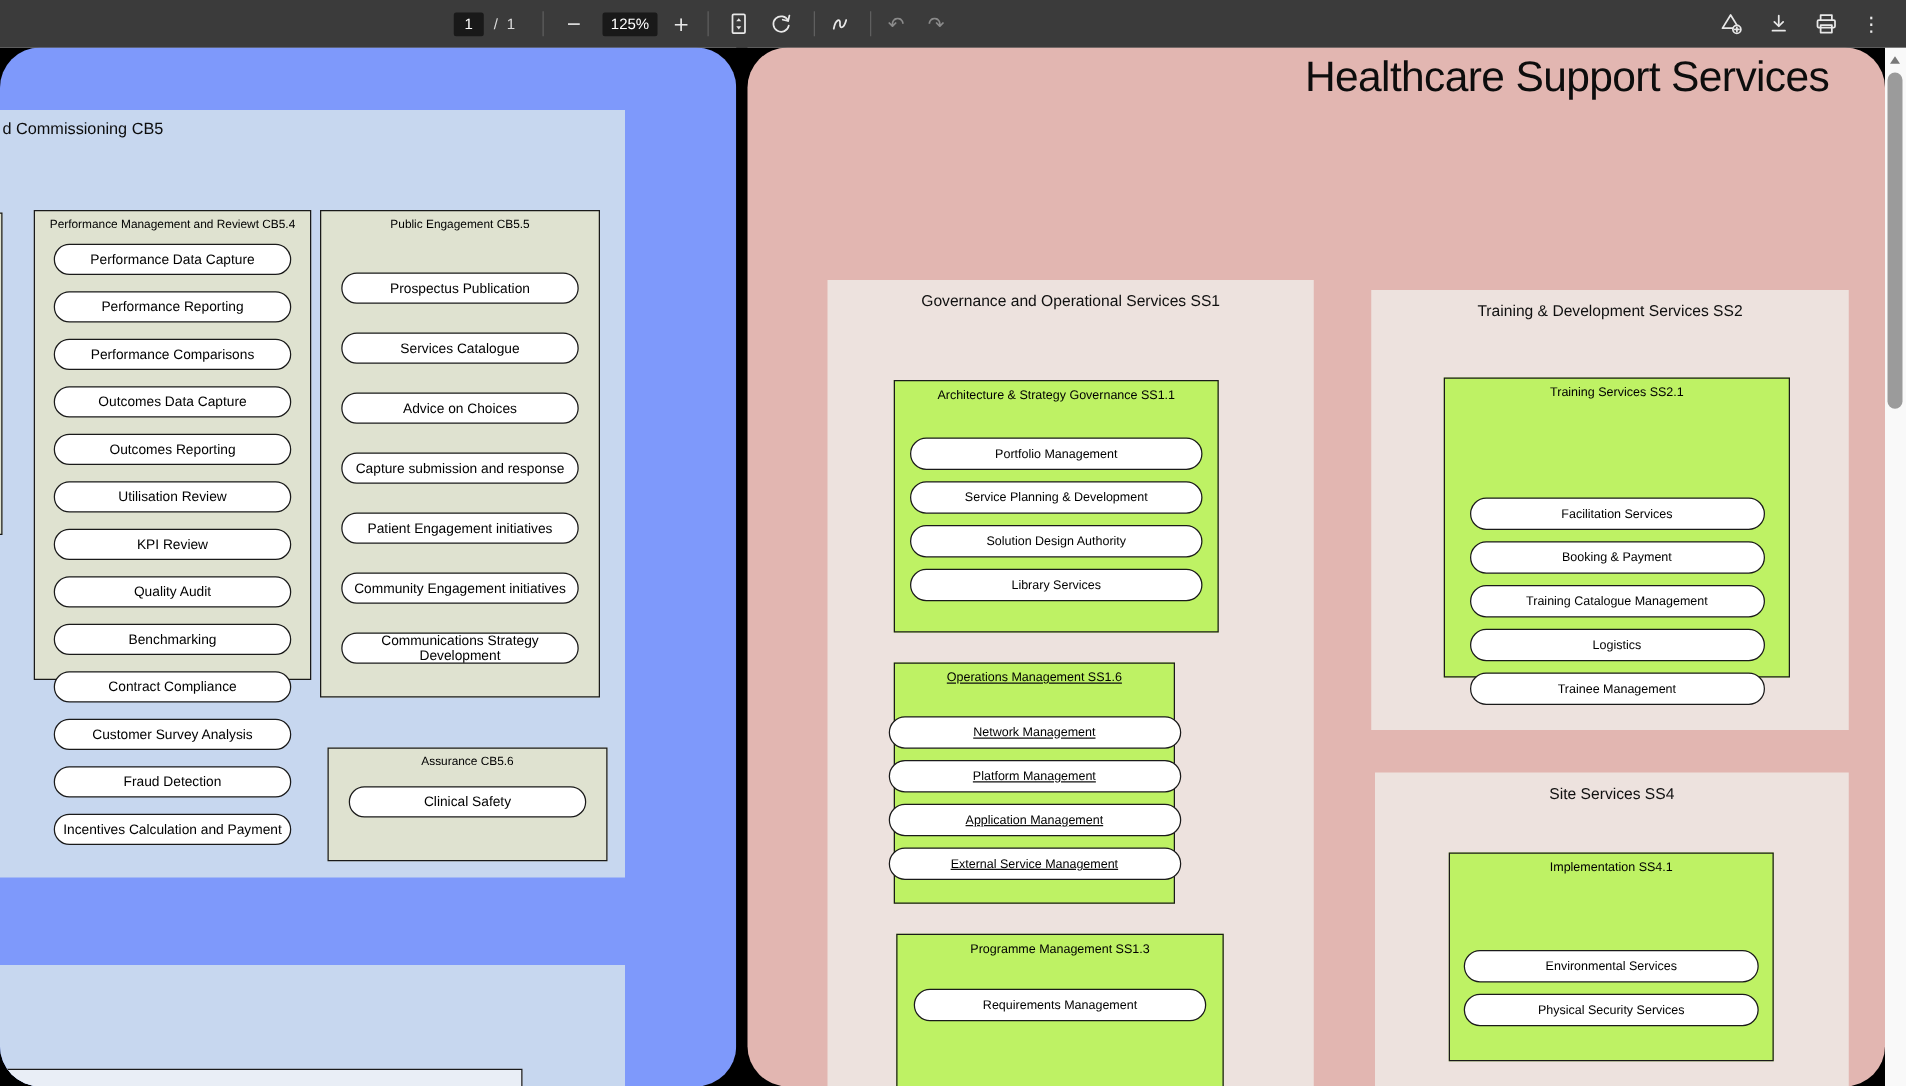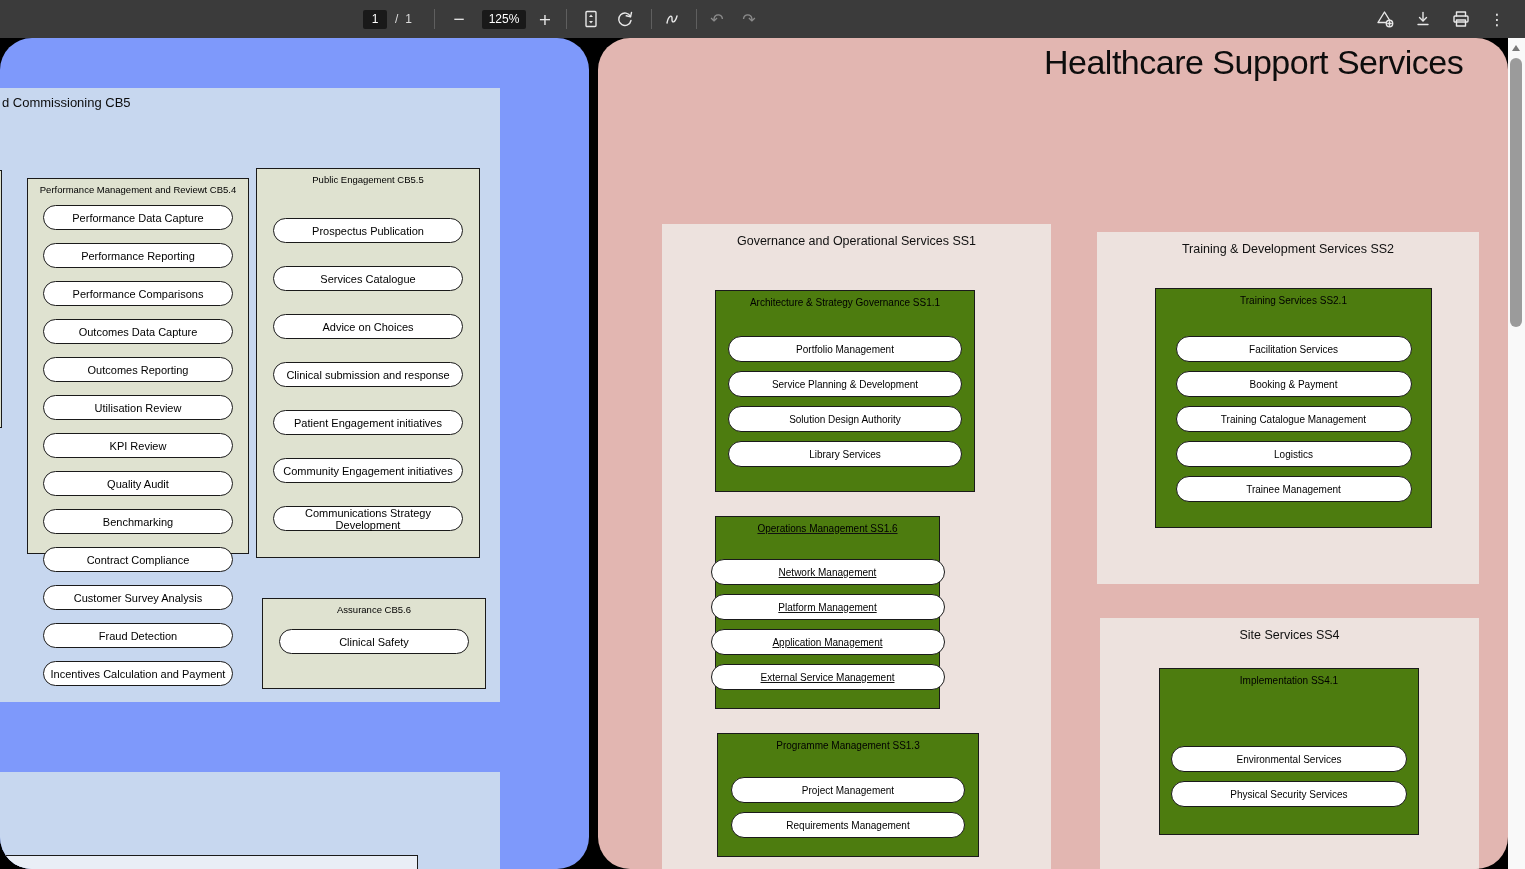--- a/index.html
+++ b/index.html
@@ -23,21 +23,21 @@
   .page-right{left:598px;width:910px;background:#e2b6b1;}
   .divider{position:absolute;left:589px;top:0;width:9px;height:831px;background:#000;}
   
   .grp{position:absolute;box-sizing:border-box;}
   .grp-blue{background:#c7d7ef;}
   .grp-rose{background:#ede2de;}
   .grp-title{text-align:center;padding-top:10px;font-size:12.5px;color:#101010;}
   .catbox{position:absolute;box-sizing:border-box;border:1px solid #1a1a1a;
           display:flex;flex-direction:column;align-items:center;}
   .cat-olive{background:#dfe2d0;}
-  .cat-pink{background:#4d7c0f;}
+  .cat-pink{background:#bef264;margin-top:14px;}
   .cat-bluegray{background:#e9eef6;}
   .cat-title{font-size:9.5px;padding-top:5px;line-height:12px;color:#000;text-align:center;}
   .cat-title-r{font-size:10px;padding-top:6px;line-height:12px;color:#000;text-align:center;}
   .pill{box-sizing:border-box;background:#fff;border:1px solid #1a1a1a;border-radius:13px;
         display:flex;align-items:center;justify-content:center;text-align:center;
         flex:none;color:#000;}
   .pill-l{width:190px;height:25px;font-size:11px;}
   .pill-r{width:234px;height:26px;font-size:10px;border-radius:14px;}
   .pill-r.w236{width:236px;}
   .pills{display:flex;flex-direction:column;align-items:center;}
@@ -123,21 +123,21 @@
 
 <div class="canvas">
 
   <div class="page page-left">
 
     <div class="grp grp-blue" style="left:-60px;top:50px;width:560px;height:614px;"></div>
     <div class="lbl-cut">d Commissioning CB5</div>
 
     <div class="catbox cat-olive" style="left:-40px;top:132px;width:42px;height:258px;"></div>
 
-    <div class="catbox cat-olive" style="left:27px;top:140px;width:222px;height:376px;">
+    <div class="catbox cat-olive" style="left:27px;top:130px;width:222px;height:376px;">
       <div class="cat-title">Performance Management and Reviewt CB5.4</div>
       <div class="pills" style="margin-top:9px;gap:13px;">
         <div class="pill pill-l">Performance Data Capture</div>
         <div class="pill pill-l">Performance Reporting</div>
         <div class="pill pill-l">Performance Comparisons</div>
         <div class="pill pill-l">Outcomes Data Capture</div>
         <div class="pill pill-l">Outcomes Reporting</div>
         <div class="pill pill-l">Utilisation Review</div>
         <div class="pill pill-l">KPI Review</div>
         <div class="pill pill-l">Quality Audit</div>
@@ -148,21 +148,21 @@
         <div class="pill pill-l">Incentives Calculation and Payment</div>
       </div>
     </div>
 
     <div class="catbox cat-olive" style="left:256px;top:130px;width:224px;height:390px;">
       <div class="cat-title">Public Engagement CB5.5</div>
       <div class="pills" style="margin-top:32px;gap:23px;">
         <div class="pill pill-l">Prospectus Publication</div>
         <div class="pill pill-l">Services Catalogue</div>
         <div class="pill pill-l">Advice on Choices</div>
-        <div class="pill pill-l">Clinical submission and response</div>
+        <div class="pill pill-l">Capture submission and response</div>
         <div class="pill pill-l">Patient Engagement initiatives</div>
         <div class="pill pill-l">Community Engagement initiatives</div>
         <div class="pill pill-l">Communications Strategy Development</div>
       </div>
     </div>
 
     <div class="catbox cat-olive" style="left:262px;top:560px;width:224px;height:91px;">
       <div class="cat-title">Assurance CB5.6</div>
       <div class="pills" style="margin-top:13px;">
         <div class="pill pill-l">Clinical Safety</div>
@@ -201,30 +201,29 @@
         <div class="pill pill-r">Network Management</div>
         <div class="pill pill-r">Platform Management</div>
         <div class="pill pill-r">Application Management</div>
         <div class="pill pill-r">External Service Management</div>
       </div>
     </div>
 
     <div class="catbox cat-pink" style="left:119px;top:695px;width:262px;height:124px;">
       <div class="cat-title-r">Programme Management SS1.3</div>
       <div class="pills" style="margin-top:25px;gap:9px;">
-        <div class="pill pill-r">Project Management</div>
         <div class="pill pill-r">Requirements Management</div>
       </div>
     </div>
 
     <div class="grp grp-rose" style="left:499px;top:194px;width:382px;height:352px;">
       <div class="grp-title">Training &amp; Development Services SS2</div>
     </div>
 
-    <div class="catbox cat-pink" style="left:557px;top:250px;width:277px;height:240px;">
+    <div class="catbox cat-pink" style="left:557px;top:250px;width:277px;height:240px;gap:48px;">
       <div class="cat-title-r">Training Services SS2.1</div>
       <div class="pills" style="margin-top:29px;gap:9px;">
         <div class="pill pill-r w236">Facilitation Services</div>
         <div class="pill pill-r w236">Booking &amp; Payment</div>
         <div class="pill pill-r w236">Training Catalogue Management</div>
         <div class="pill pill-r w236">Logistics</div>
         <div class="pill pill-r w236">Trainee Management</div>
       </div>
     </div>
 

